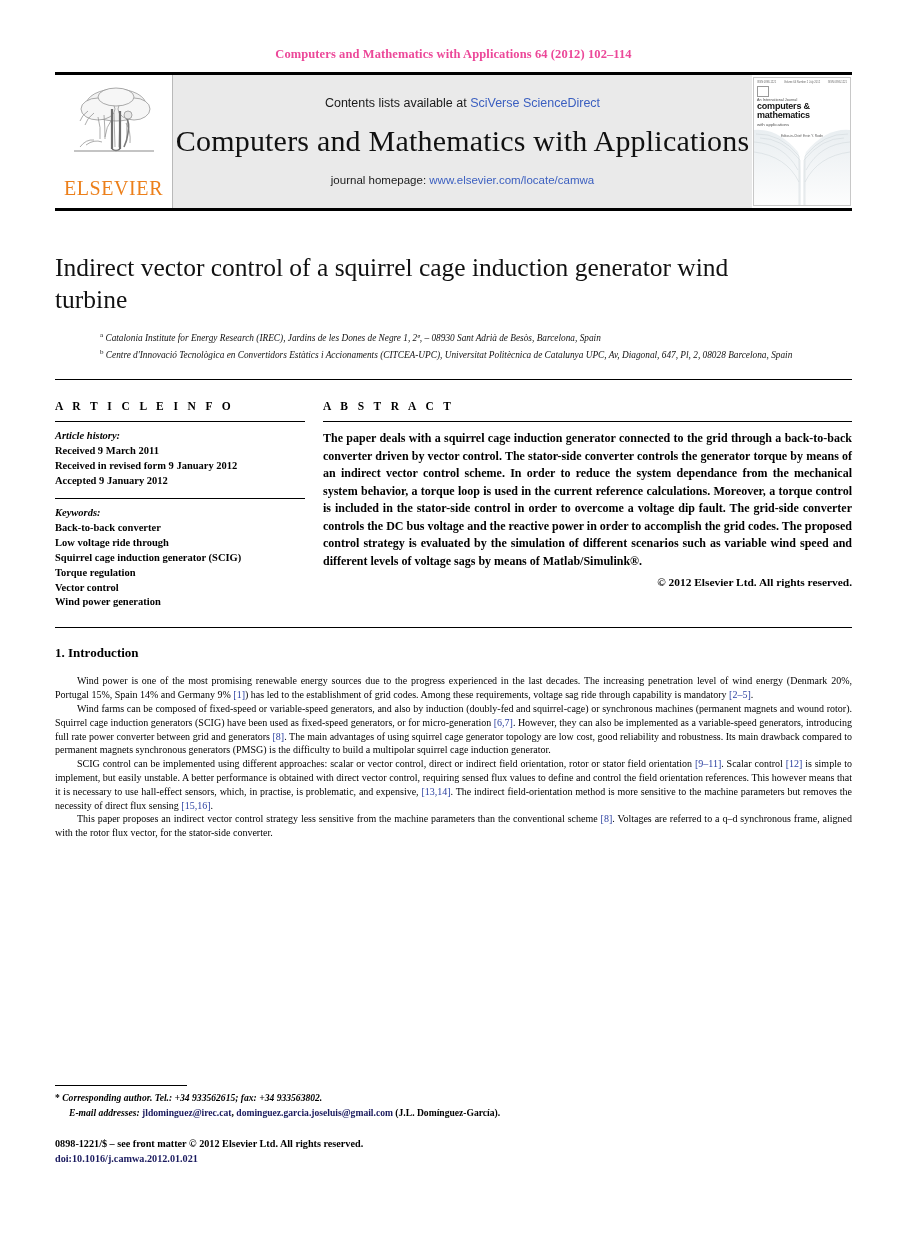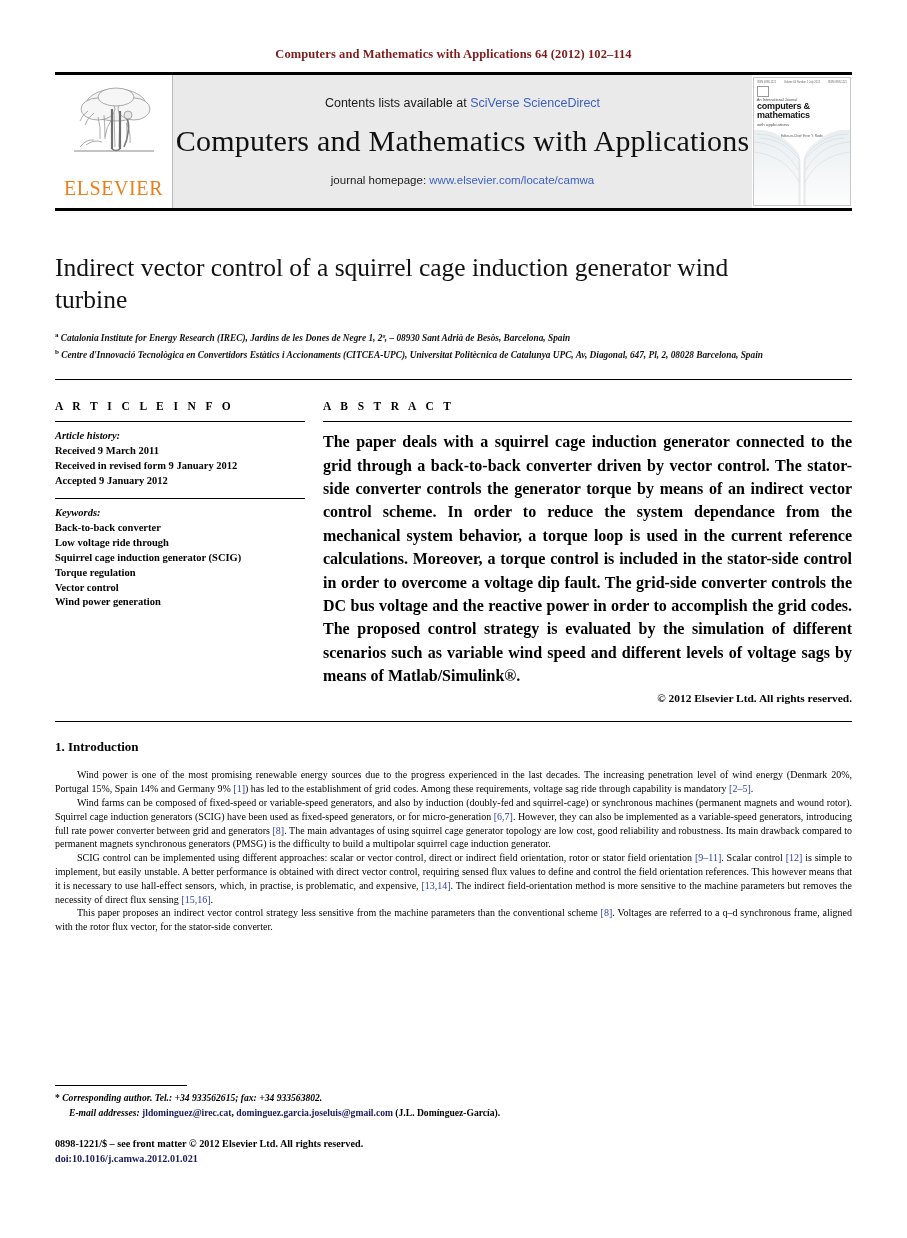--- a/index.html
+++ b/index.html
@@ -19,21 +19,21 @@
     width: 907px;
     height: 1238px;
     position: relative;
     box-sizing: border-box;
     padding: 0 55px;
   }
 
   
   .running-head {
     text-align: center;
-    color: #7f1d1d;
+    color: #ec4899;
     font-weight: bold;
     font-size: 12.5px;
     padding-top: 47px;
     letter-spacing: 0.1px;
   }
 
   
   .masthead-rule-top {
     border-top: 3px solid #000;
     margin-top: 10px;
@@ -175,21 +175,22 @@
     margin-top: 21px;
     max-width: 800px;
   }
   .authors sup { font-size: 10px; font-weight: bold; }
   .affiliations {
     margin-top: 14px;
     font-size: 9.3px;
     font-style: italic;
     line-height: 1.45;
     color: #111;
-    font-weight: bold;
+    font-weight: normal;
+    margin-left: 45px;
   }
   .affiliations sup { font-style: normal; font-size: 7px; }
   .aff-row { margin-bottom: 1px; }
 
   .rule-thin-top {
     border-top: 1.5px solid #000;
     margin-top: 17px;
   }
 
   
@@ -213,21 +214,21 @@
     letter-spacing: 3.4px;
     color: #000;
     margin-bottom: 9px;
   }
   .hr-blk { border-top: 1.6px solid #000; }
   .info-block { padding-top: 7px; font-size: 10.5px; line-height: 1.42; font-weight: bold; }
   .info-block .lbl { font-style: italic; }
   .info-sep { border-top: 1.6px solid #000; margin-top: 9px; }
   .abs-body {
     padding-top: 8px;
-    font-size: 16px;
+    font-size: 12px;
     line-height: 1.46;
     text-align: justify;
     font-weight: bold;
   }
   .abs-copy { text-align: right; margin-top: 5px; font-weight: bold; font-size: 11.4px; }
 
   .rule-after-abs { border-top: 1.6px solid #000; margin-top: 17px; }
 
   
   .section-num {

